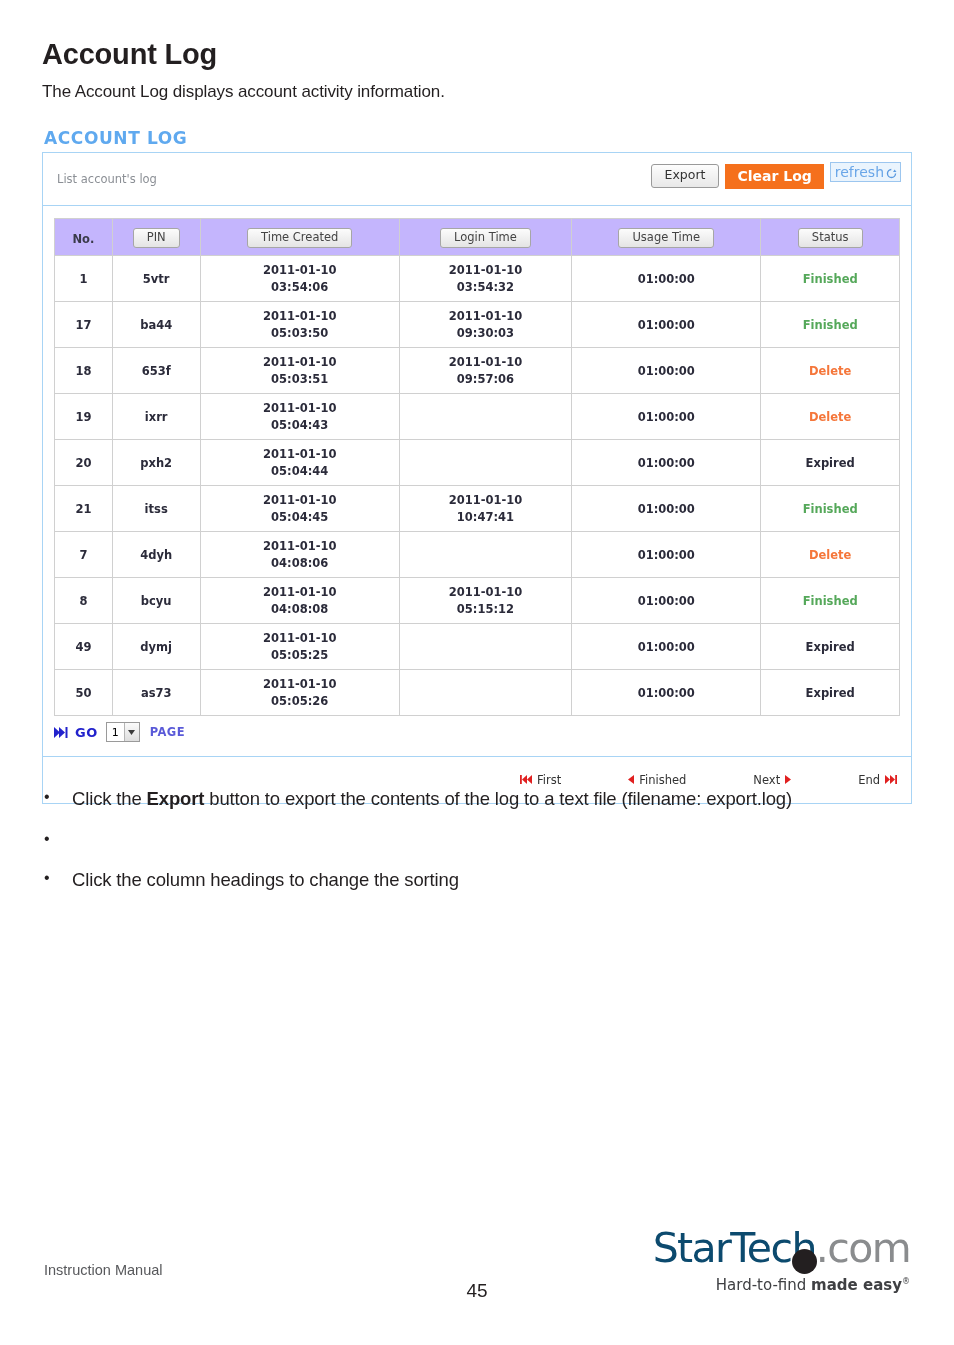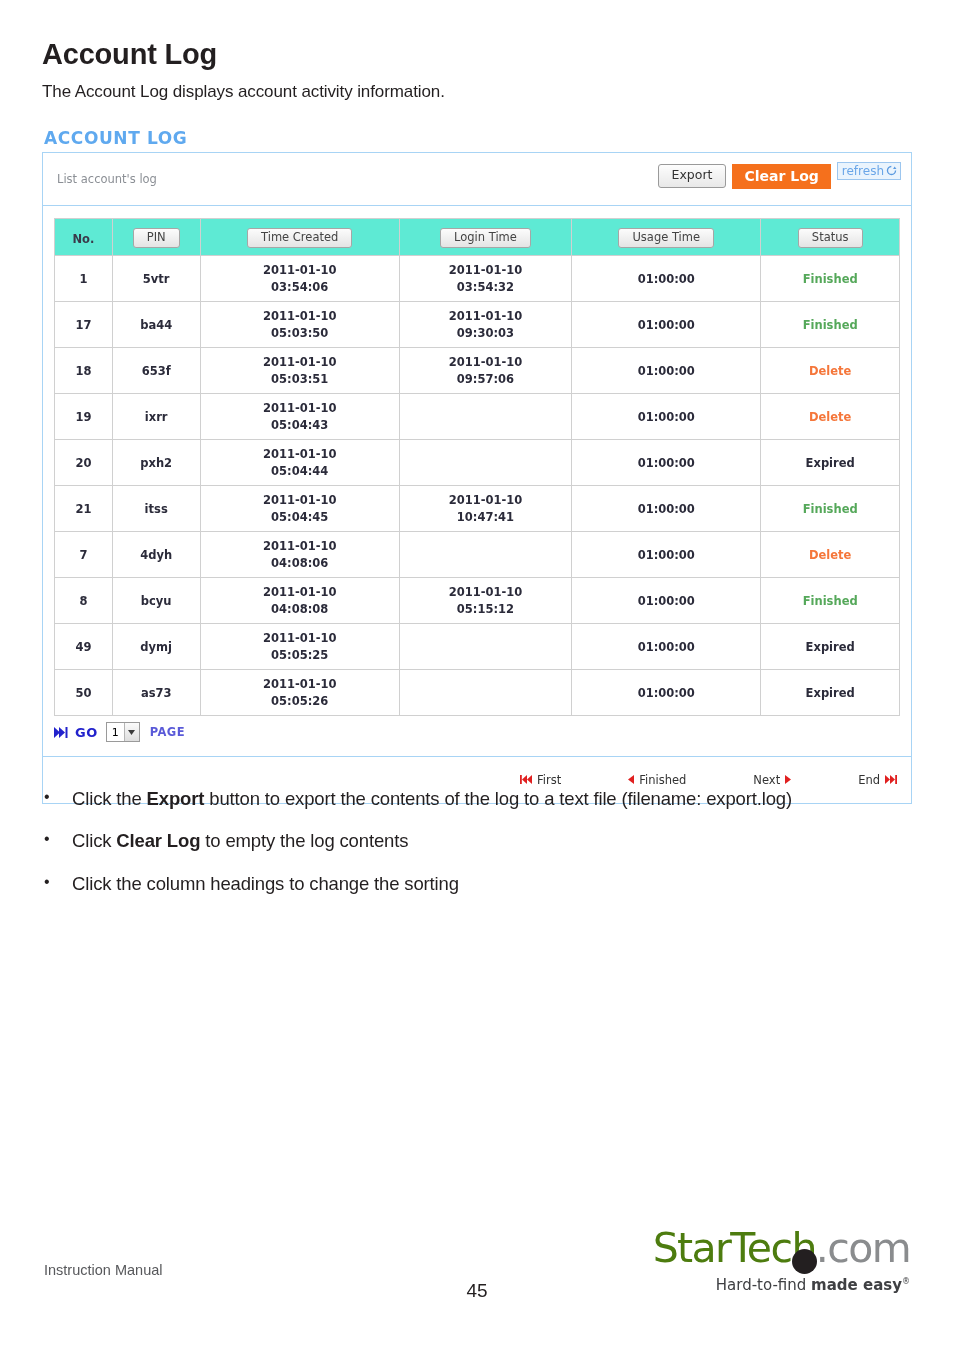--- a/index.html
+++ b/index.html
@@ -92,29 +92,29 @@
     font-size: 14px;
     font-weight: bold;
     font-family: "DejaVu Sans", sans-serif;
     color: #ffffff;
     background: #f5701c;
     border: 1px solid #f5701c;
     padding: 4px 11px 5px;
     line-height: 1;
   }
   .btn-refresh {
-    font-size: 12px;
+    font-size: 14px;
     font-family: "DejaVu Sans", sans-serif;
     color: #6aa6e8;
     background: #eaf4fd;
     border: 1px solid #9cc6ef;
     padding: 2px 3px 2px 4px;
     line-height: 1;
     display: flex;
-    align-items: flex-start;
+    align-items: flex-end;
     gap: 2px;
     margin-top: -2px;
   }
   .btn-refresh svg { display:block; }
 
   
   .table-zone {
     padding: 12px 11px 0 11px;
   }
   table.log {
@@ -123,21 +123,21 @@
     font-family: "DejaVu Sans", sans-serif;
   }
   table.log th,
   table.log td {
     border: 1px solid #d0d0d0;
     text-align: center;
     vertical-align: middle;
   }
   table.log th {
     height: 34px;
-    background: #5eead4;
+    background: #c4b5fd;
     font-weight: normal;
   }
   .th-plain {
     font-size: 11.5px;
     font-weight: bold;
     color: #3a3a4a;
   }
   .th-btn {
     display: inline-block;
     font-size: 11.5px;
@@ -284,21 +284,21 @@
     text-align: right;
   }
   .logo-main {
     font-size: 41px;
     letter-spacing: -1.6px;
     line-height: 1;
     position: relative;
     white-space: nowrap;
     font-family: "DejaVu Sans", sans-serif;
   }
-  .logo-star { color: #4d7c0f; }
+  .logo-star { color: #0c4a6e; }
   .logo-com  { color: #8a8c8e; }
   .logo-dot {
     position: absolute;
     width: 25px;
     height: 25px;
     border-radius: 50%;
     background: #231f20;
     right: 93px;
     bottom: -5px;
   }
@@ -520,21 +520,20 @@
   </div>
 </div>
 
 <div class="bullets" id="bullets">
     <div class="bullet">
       <span class="dot">•</span>
       <span class="txt">Click the <b>Export</b> button to export the contents of the log to a text file (filename: export.log)</span>
     </div>
     <div class="bullet">
       <span class="dot">•</span>
-      <span class="txt">Click <b>Clear Log</b> to empty the log contents</span>
     </div>
     <div class="bullet">
       <span class="dot">•</span>
       <span class="txt">Click the column headings to change the sorting</span>
     </div>
   </div>
 
 <div class="footer-left">Instruction Manual</div>
 <div class="footer-pageno">45</div>
 <div class="logo">

